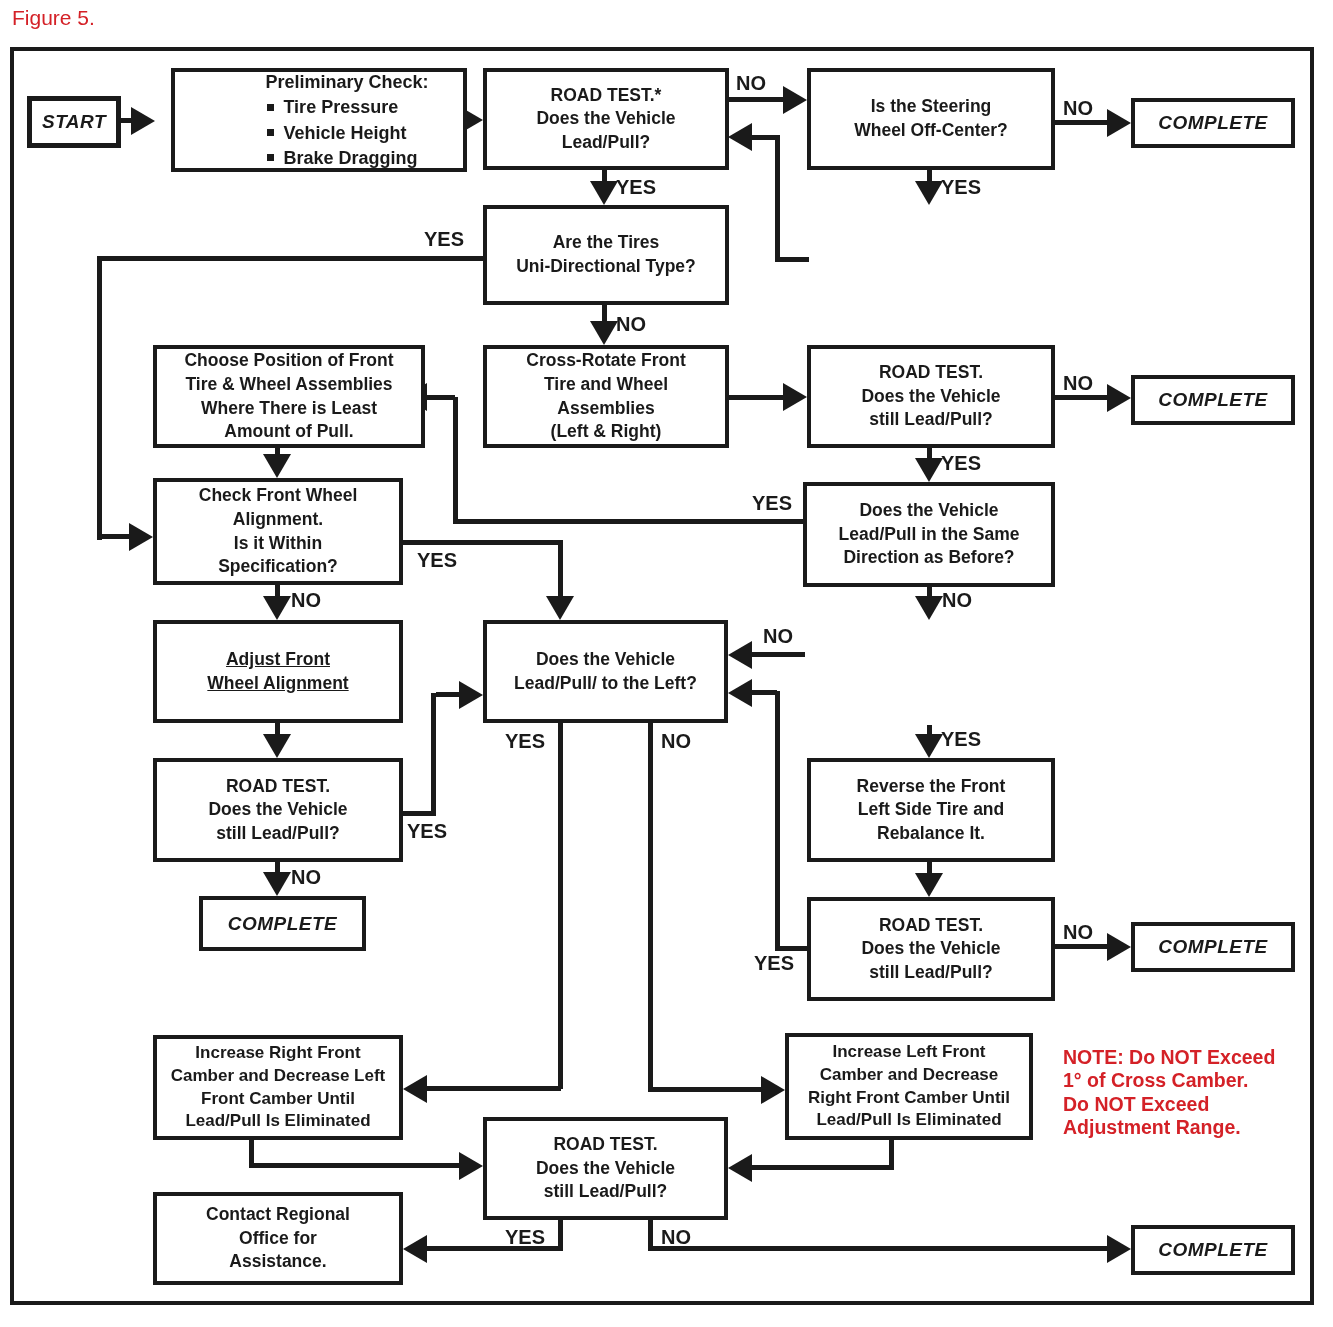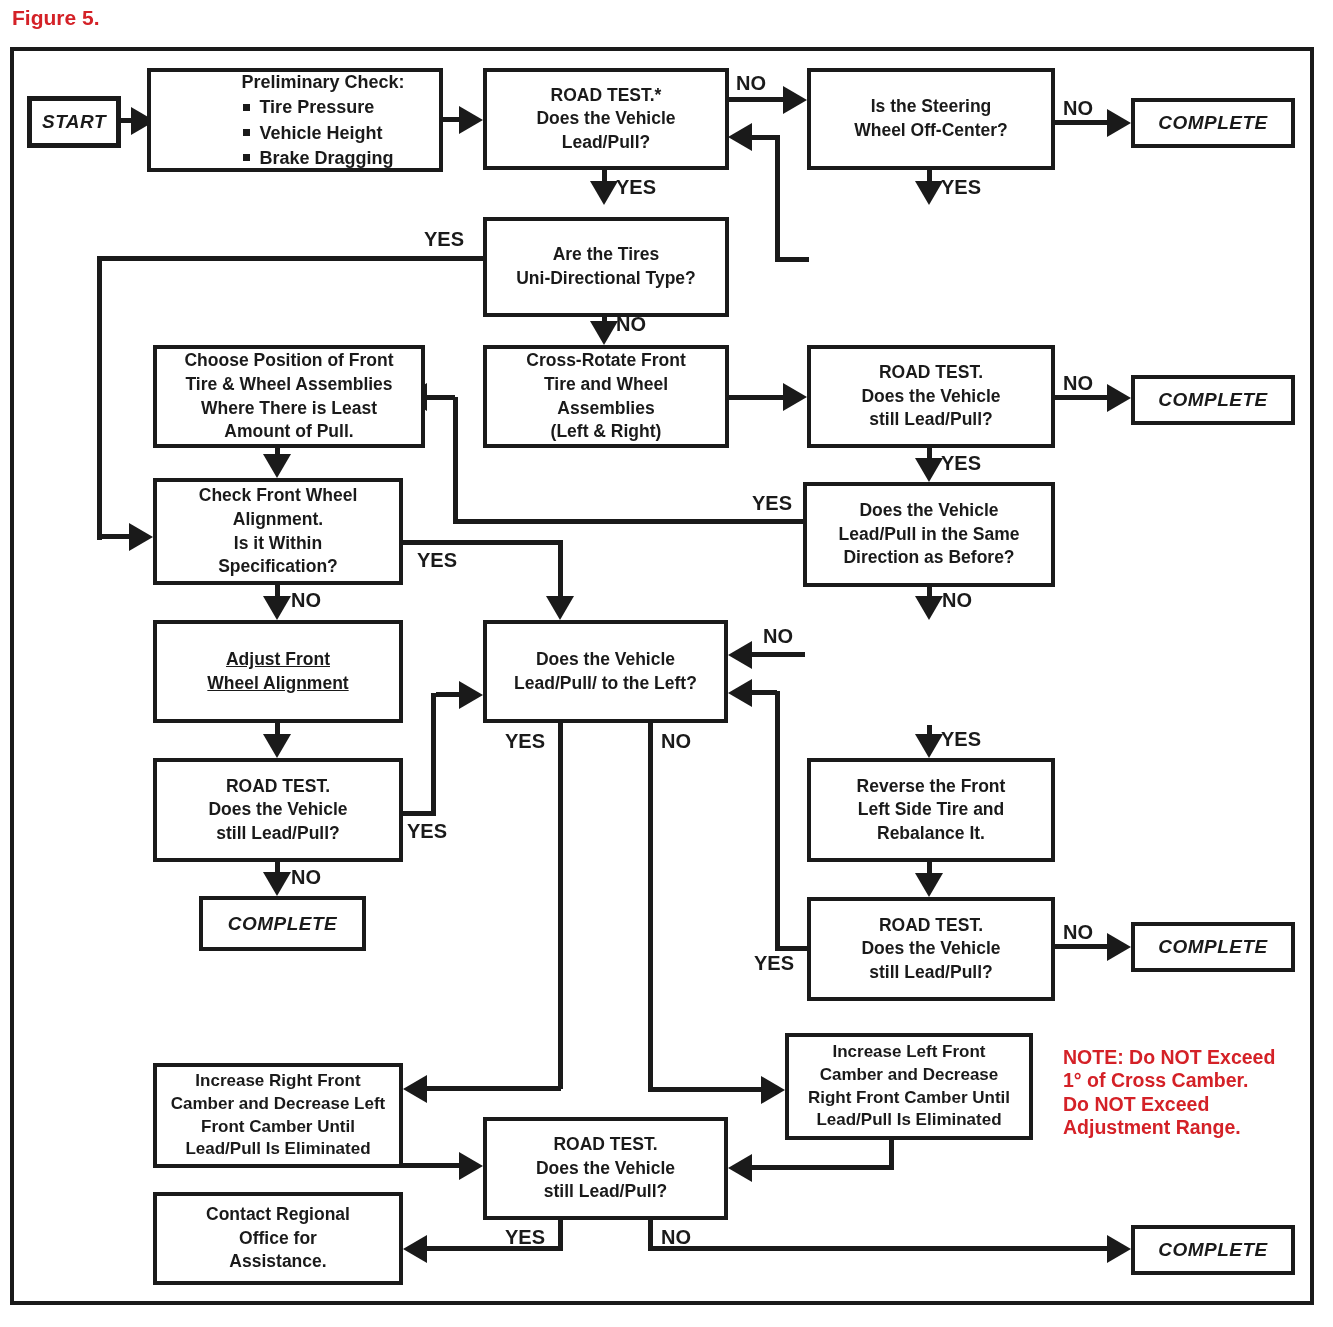--- a/index.html
+++ b/index.html
@@ -1,18 +1,18 @@
 <!DOCTYPE html>
 <html><head>
 <meta charset="utf-8">
 <style>
   html,body{margin:0;padding:0;background:#fff;}
   body{font-family:"Liberation Sans", sans-serif; --ink:#1a1a1a; --accent-red:#d42127;}
   #canvas{position:relative;width:1333px;height:1327px;background:#fff;overflow:hidden;}
-  .fig-title{position:absolute;left:12px;top:6px;font-size:21px;font-weight:bold;color:var(--accent-red);}
+  .fig-title{position:absolute;left:12px;top:6px;font-size:21px;font-weight:normal;color:var(--accent-red);}
   .outer-border{position:absolute;left:10px;top:47px;width:1304px;height:1258px;border:4px solid var(--ink);box-sizing:border-box;}
   .box{position:absolute;border:4px solid var(--ink);background:#fff;box-sizing:border-box;
        display:flex;align-items:center;justify-content:center;text-align:center;
        font-weight:bold;font-size:17.5px;line-height:1.35;color:var(--ink);white-space:pre-line;padding:2px;}
   .box.small{font-size:19px;letter-spacing:.5px;font-style:italic;}
   .hline,.vline{position:absolute;background:var(--ink);}
   .hline{height:5px;}
   .vline{width:5px;}
   .arrow{position:absolute;width:0;height:0;border-style:solid;border-color:transparent;}
   .arrow.r{border-width:14px 0 14px 24px;border-left-color:var(--ink);}
@@ -117,37 +117,37 @@
   <div class="arrow l" style="left:728px;top:679px;"></div>
   <div class="arrow l" style="left:403px;top:1075px;"></div>
   <div class="arrow r" style="left:761px;top:1076px;"></div>
   <div class="arrow r" style="left:459px;top:1152px;"></div>
   <div class="arrow l" style="left:728px;top:1154px;"></div>
   <div class="arrow l" style="left:403px;top:1235px;"></div>
   <div class="arrow r" style="left:1107px;top:1235px;"></div>
 
   <div class="box small" style="left:27px;top:96px;width:94px;height:52px;border-width:5px;">START</div>
 
-  <div class="box" style="left:147px;top:68px;width:296px;height:104px;padding-left:40px;">
+  <div class="box" style="left:171px;top:68px;width:296px;height:104px;padding-left:40px;">
     <div class="prelim-content">
       <div class="prelim-title">Preliminary Check:</div>
       <div class="prelim-item"><span class="bullet"></span><span>Tire Pressure</span></div>
       <div class="prelim-item"><span class="bullet"></span><span>Vehicle Height</span></div>
       <div class="prelim-item"><span class="bullet"></span><span>Brake Dragging</span></div>
     </div>
   </div>
 
   <div class="box" style="left:483px;top:68px;width:246px;height:102px;">ROAD TEST.*
 Does the Vehicle
 Lead/Pull?</div>
   <div class="box" style="left:807px;top:68px;width:248px;height:102px;">Is the Steering
 Wheel Off-Center?</div>
   <div class="box small" style="left:1131px;top:98px;width:164px;height:50px;">COMPLETE</div>
 
-  <div class="box" style="left:483px;top:205px;width:246px;height:100px;margin-top:12px;">Are the Tires
+  <div class="box" style="left:483px;top:205px;width:246px;height:100px;">Are the Tires
 Uni-Directional Type?</div>
 
   <div class="box" style="left:153px;top:345px;width:272px;height:103px;">Choose Position of Front
 Tire &amp; Wheel Assemblies
 Where There is Least
 Amount of Pull.</div>
   <div class="box" style="left:483px;top:345px;width:246px;height:103px;">Cross-Rotate Front
 Tire and Wheel
 Assemblies
 (Left &amp; Right)</div>
@@ -175,21 +175,21 @@
   <div class="box" style="left:807px;top:758px;width:248px;height:104px;">Reverse the Front
 Left Side Tire and
 Rebalance It.</div>
 
   <div class="box small" style="left:199px;top:896px;width:167px;height:55px;">COMPLETE</div>
   <div class="box" style="left:807px;top:897px;width:248px;height:104px;">ROAD TEST.
 Does the Vehicle
 still Lead/Pull?</div>
   <div class="box small" style="left:1131px;top:922px;width:164px;height:50px;">COMPLETE</div>
 
-  <div class="box" style="left:153px;top:1035px;width:250px;height:105px;font-size:17px;margin-top:28px;">Increase Right Front
+  <div class="box" style="left:153px;top:1035px;width:250px;height:105px;font-size:17px;">Increase Right Front
 Camber and Decrease Left
 Front Camber Until
 Lead/Pull Is Eliminated</div>
   <div class="box" style="left:785px;top:1033px;width:248px;height:107px;font-size:17px;">Increase Left Front
 Camber and Decrease
 Right Front Camber Until
 Lead/Pull Is Eliminated</div>
   <div class="note">NOTE: Do NOT Exceed
 1° of Cross Camber.
 Do NOT Exceed

